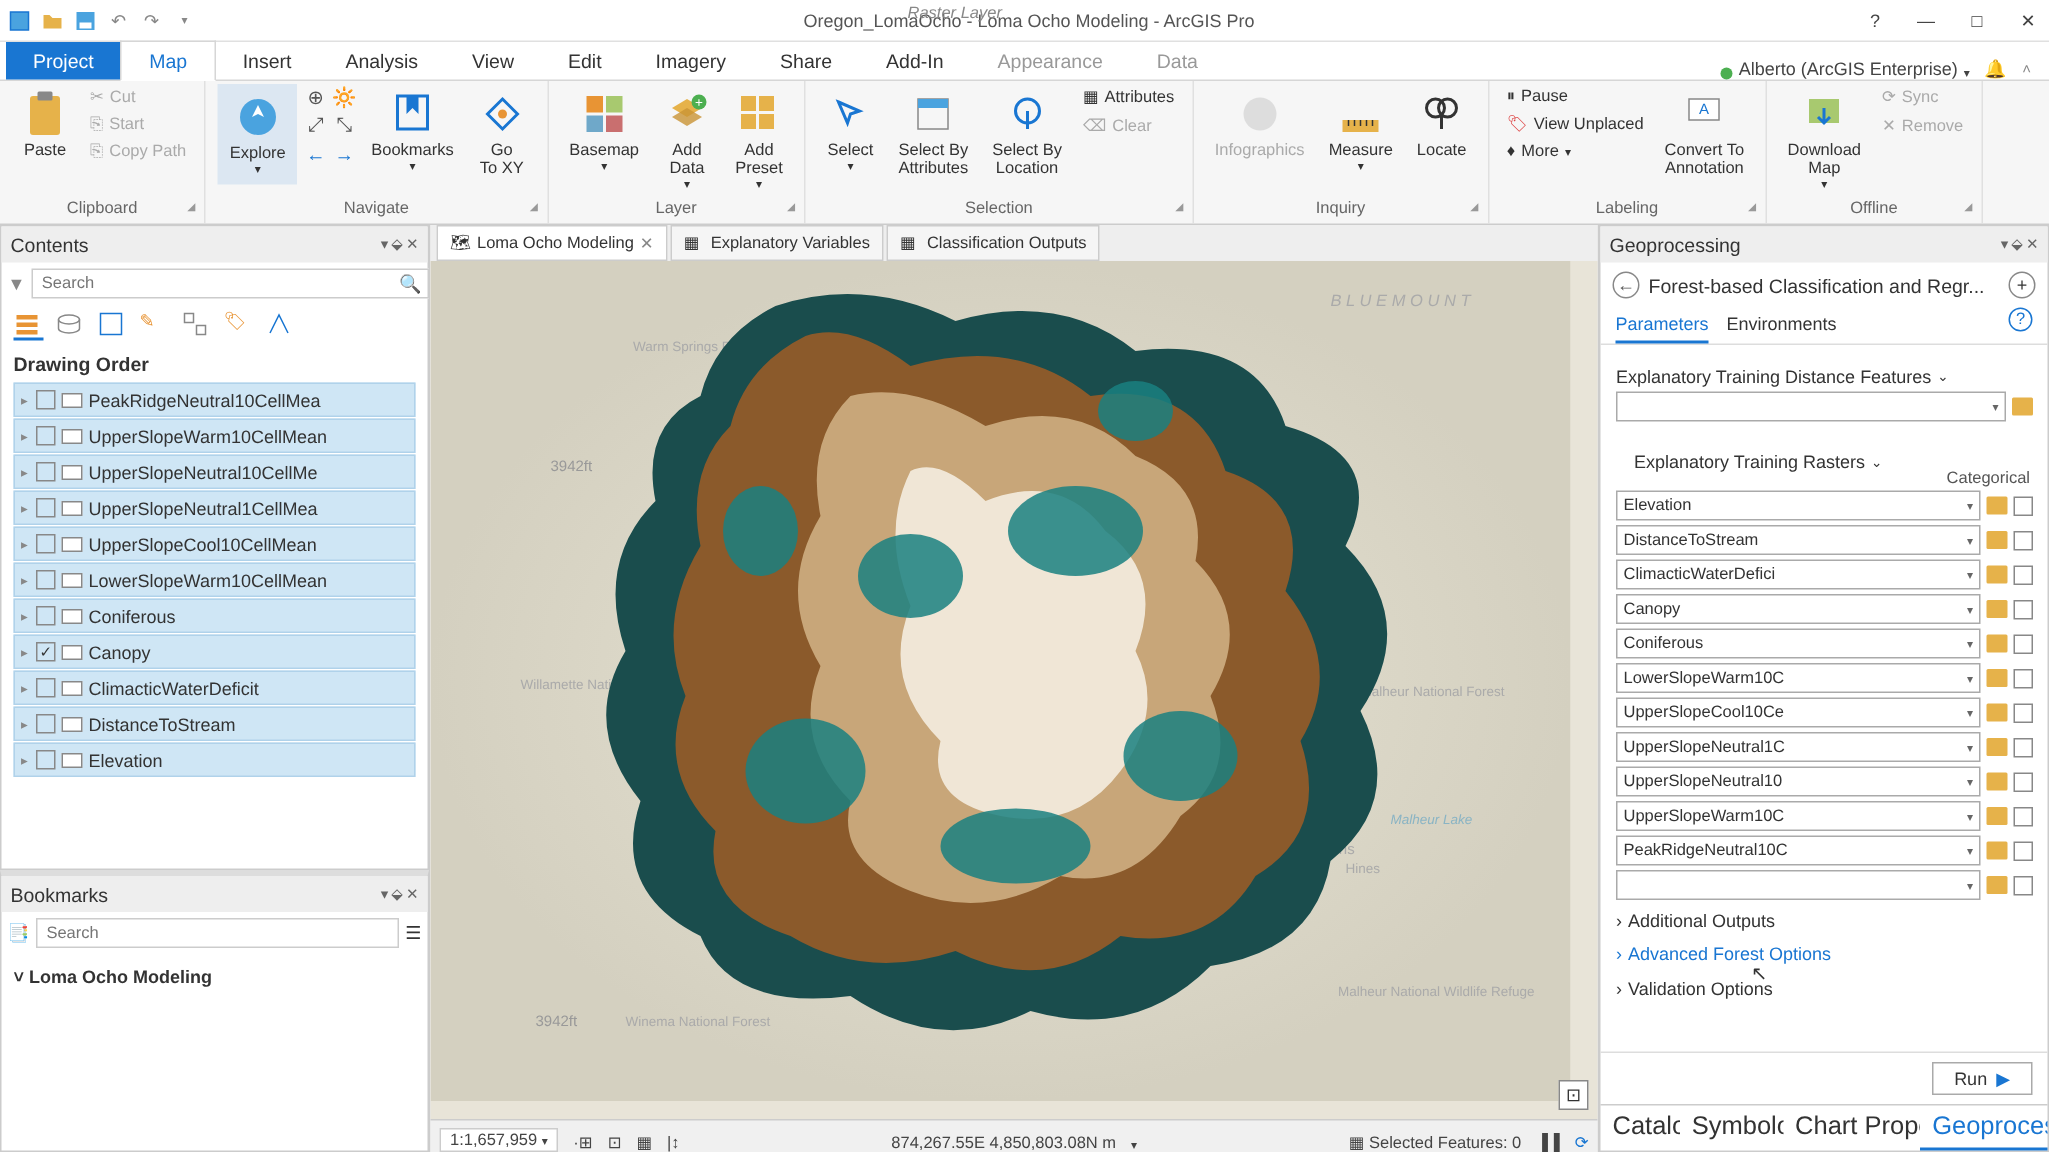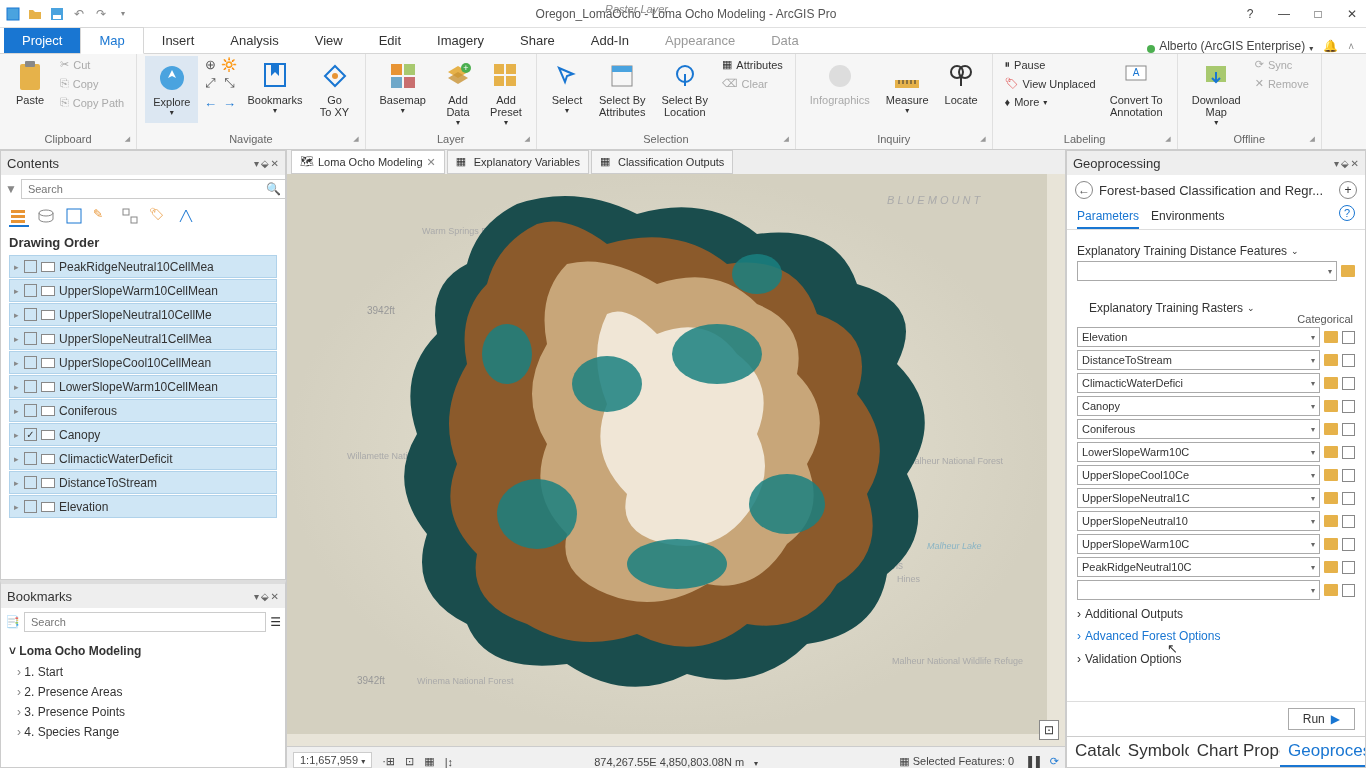--- a/index.html
+++ b/index.html
@@ -175,21 +175,21 @@
             </div>
           <span>Paste</span>
         </div>
         <div class="small-stack" style="color:#aaa">
           <div class="small-btn">
               <span>✂</span>
               <span>Cut</span>
             </div>
           <div class="small-btn">
               <span>⎘</span>
-              <span>Copy</span>
+              <span>Start</span>
             </div>
           <div class="small-btn">
               <span>⎘</span>
               <span>Copy Path</span>
             </div>
         </div>
       </div>
       <div class="group-label">Clipboard</div>
     </div>
 
@@ -539,26 +539,20 @@
               <span>✕</span>
             </div>
         </div>
         <div class="pane-search">
           <span>📑</span>
           <input placeholder="Search" style="">
           <span>☰</span>
         </div>
         <div class="bm-list">
           <div class="bm-head">˅ <span>Loma Ocho Modeling</span></div>
-          <div id="bm-items">
-              <div class="bm-item"><span style="color:#888">›</span> 1. Start</div>
-              <div class="bm-item"><span style="color:#888">›</span> 2. Presence Areas</div>
-              <div class="bm-item"><span style="color:#888">›</span> 3. Presence Points</div>
-              <div class="bm-item"><span style="color:#888">›</span> 4. Species Range</div>
-            </div>
         </div>
       </div>
     </div>
 
     <div class="maparea">
       <div class="maptabs">
         <div class="maptab active">
             <span class="ico">🗺</span>
             <span>Loma Ocho Modeling</span> 
             <span style="color:#888">✕</span>

